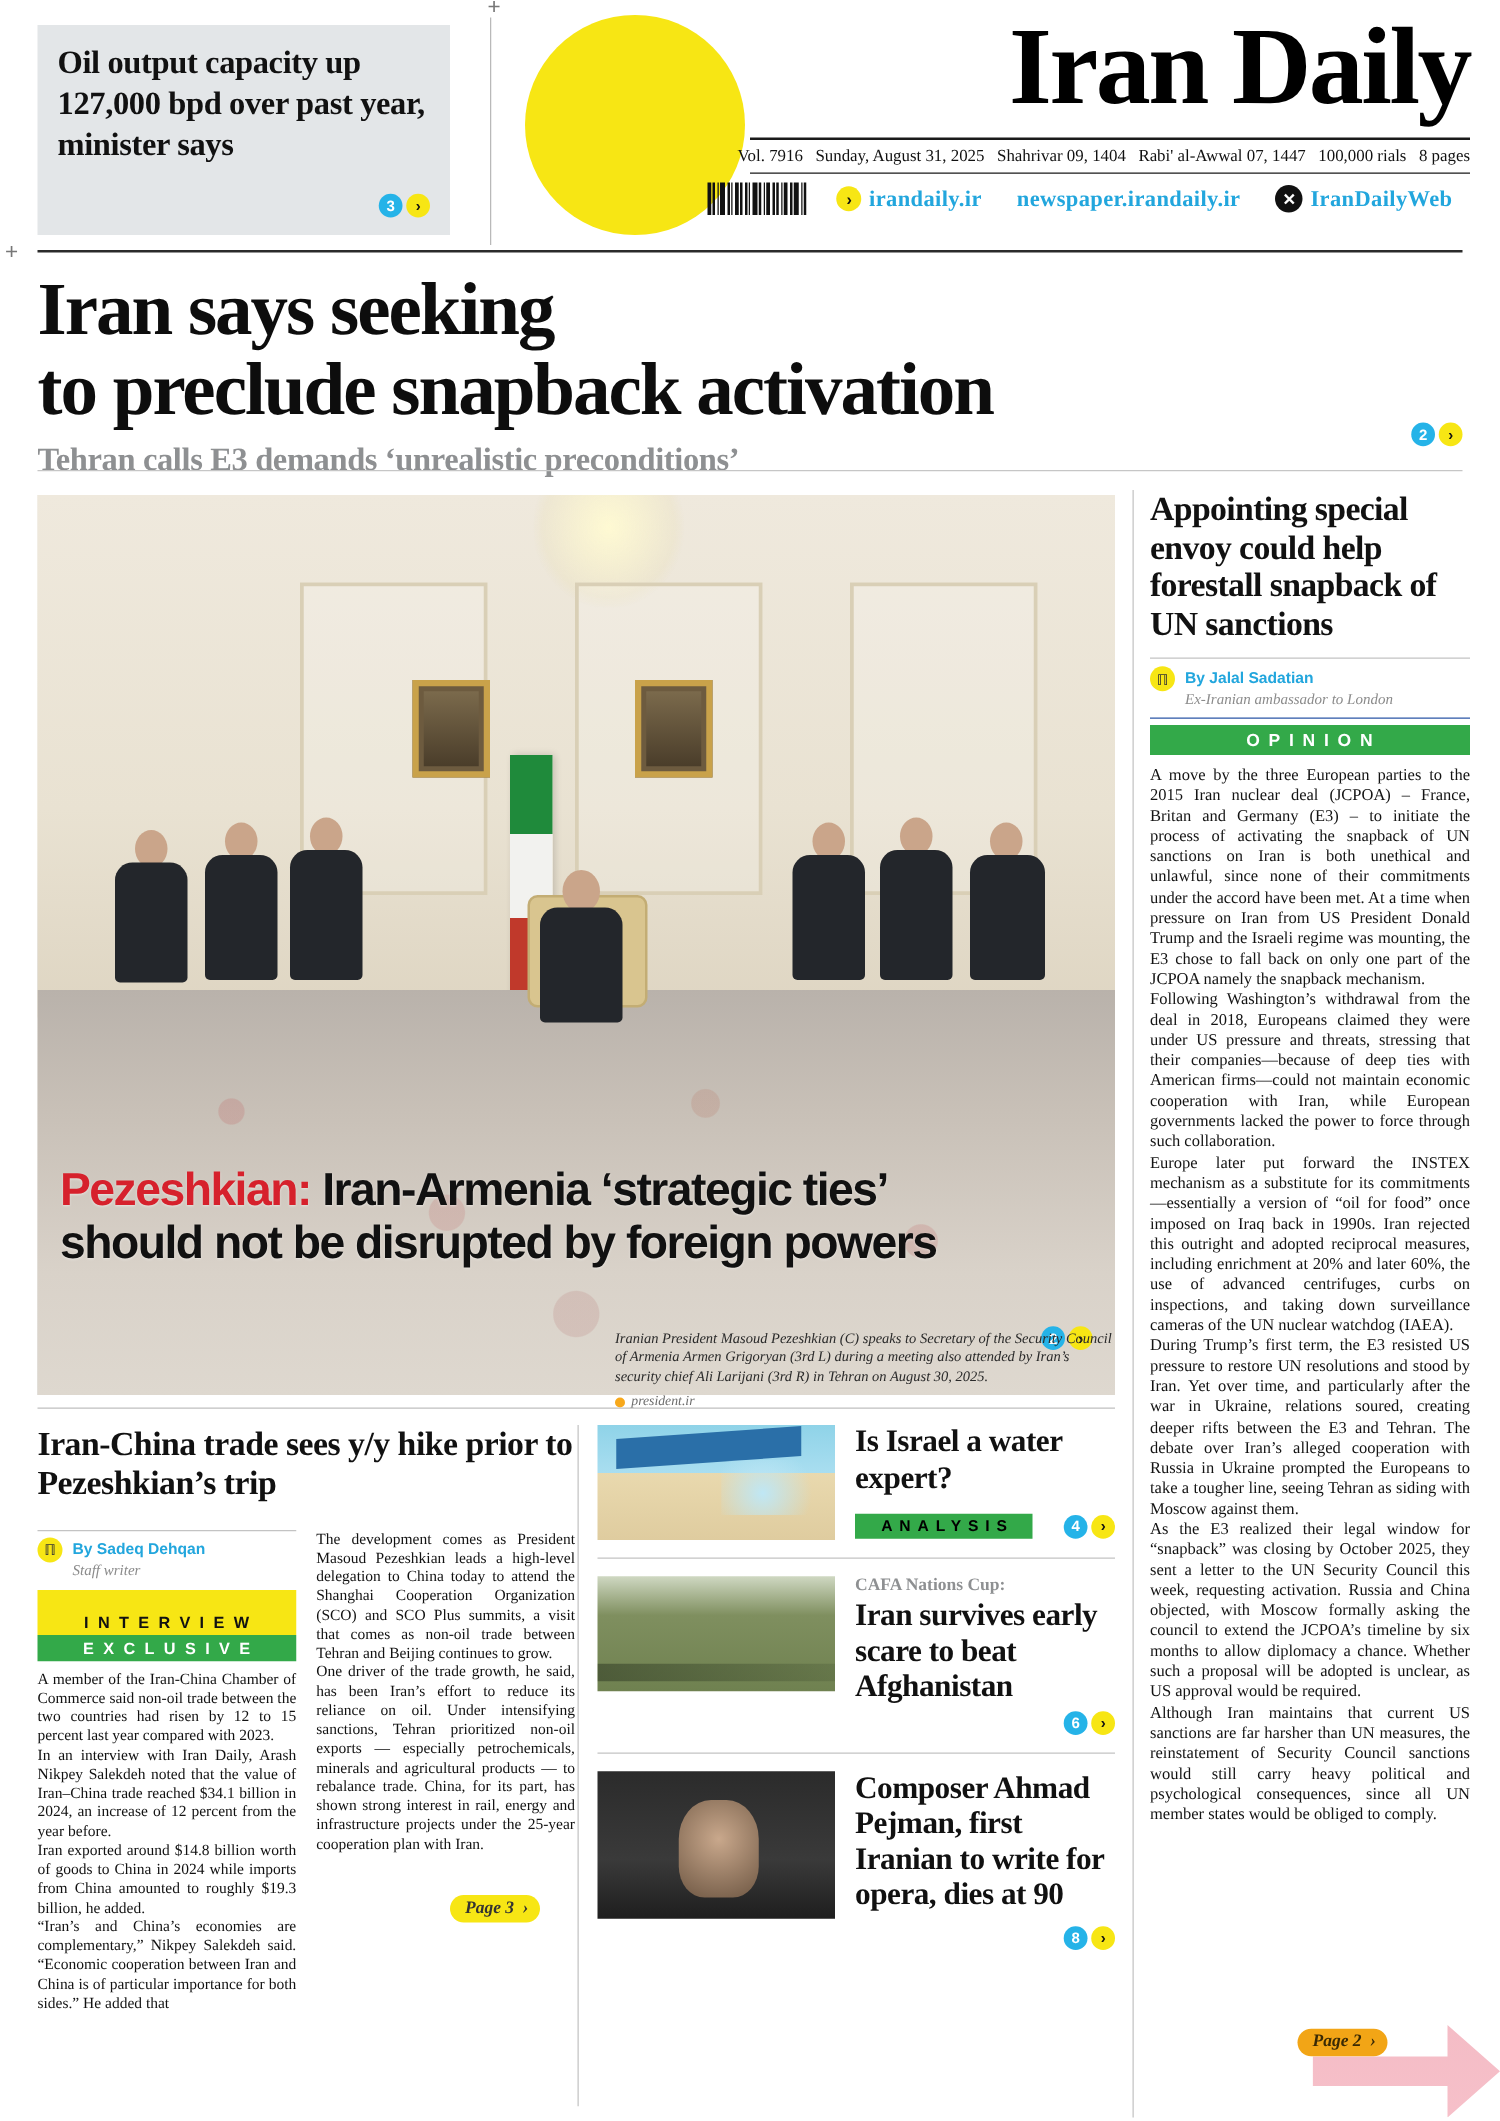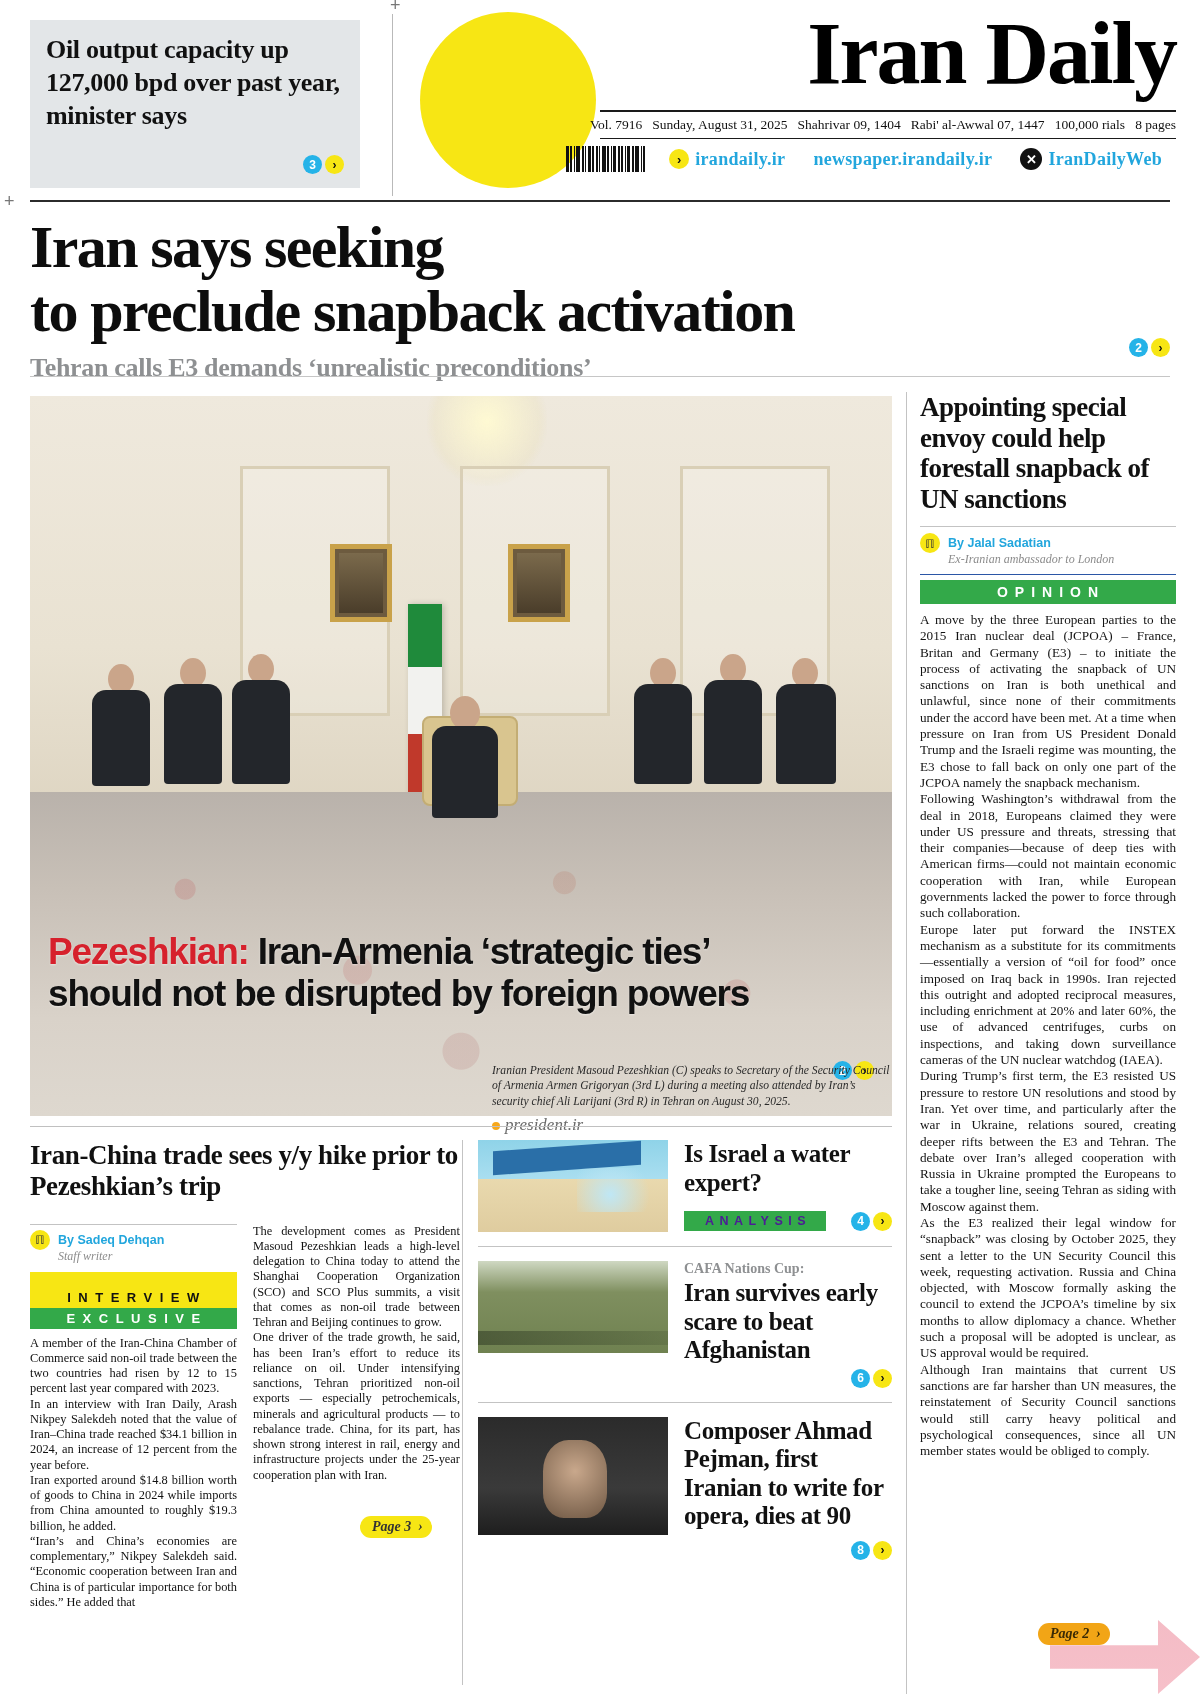--- a/index.html
+++ b/index.html
@@ -112,21 +112,21 @@
   .ov-line { font-family:"Liberation Sans",sans-serif; font-weight:bold; color:#111;
      font-size:37px; line-height:1.12; letter-spacing:-1.2px; text-shadow:0 1px 2px rgba(255,255,255,.5);}
   .ov-red { color:#d6212c; }
   .ov-badges { position:absolute; right:18px; bottom:-48px; display:flex; gap:3px; align-items:center;}
 
   .caption {
     position:absolute; left:492px; top:1063px; width:400px;
     font-family:"Liberation Serif",serif; font-style:italic; font-size:11.6px;
     line-height:1.33; color:#2a2a2a;
   }
-  .caption .src { display:flex; align-items:center; gap:5px; margin-top:5px; font-style:italic; color:#6b6b6b; font-size:17px;}
+  .caption .src { display:flex; align-items:center; gap:5px; margin-top:5px; font-style:italic; color:#6b6b6b; font-size:11px;}
   .src-dot { width:8px;height:8px;border-radius:50%;background:#f7a81b;display:inline-block;}
 
   
   .opinion { position:absolute; left:920px; top:392px; width:256px; height:1300px; }
   .op-vline { position:absolute; left:-14px; top:0; width:1px; height:1302px; background:#c3c3c3; }
   .op-h {
     font-family:"Liberation Serif",serif; font-weight:bold; font-size:27px; line-height:1.13;
     letter-spacing:-0.5px; color:#111;
   }
   .op-rule { height:1px; background:#c3c3c3; margin:12px 0 6px 0;}
@@ -186,21 +186,21 @@
   .thumb-football { background:linear-gradient(180deg,#cfd8c2 0%, #7f8f5f 34%, #6f8150 100%); }
   .thumb-football::after{content:"";position:absolute;left:0;bottom:8px;width:100%;height:14px;
      background:linear-gradient(90deg,#2f3a24,#44533180);opacity:.55;}
   .thumb-portrait { background:linear-gradient(180deg,#2b2b2b 0%,#3a3a3a 60%,#1e1e1e 100%); }
   .thumb-portrait::after{content:"";position:absolute;left:34%;top:20%;width:34%;height:66%;border-radius:40% 40% 32% 32%;
      background:radial-gradient(circle at 50% 40%, #c9a88c, #6e5743);}
   .bm-txt { flex:1; }
   .bm-kicker { font-family:"Liberation Serif",serif; font-weight:bold; font-size:14px; color:#8e9092; margin-bottom:2px;}
   .bm-h { font-family:"Liberation Serif",serif; font-weight:bold; font-size:25px; line-height:1.14; letter-spacing:-0.4px;}
   .tag-analysis {
-    background:#33a949; color:#4c1d95; font-family:"Liberation Sans",sans-serif; font-weight:bold;
+    background:#33a949; color:#000000; font-family:"Liberation Sans",sans-serif; font-weight:bold;
     font-size:12.5px; letter-spacing:5.5px; text-align:center; padding:3px 0 3px 6px; width:142px; margin-top:14px;
   }
   .bm-badges { display:flex; gap:3px; align-items:center; }
   .rowrule { height:1px; background:#c3c3c3; margin:14px 0; }
 </style>
 </head>
 <body>
 
 <div class="page">
 

